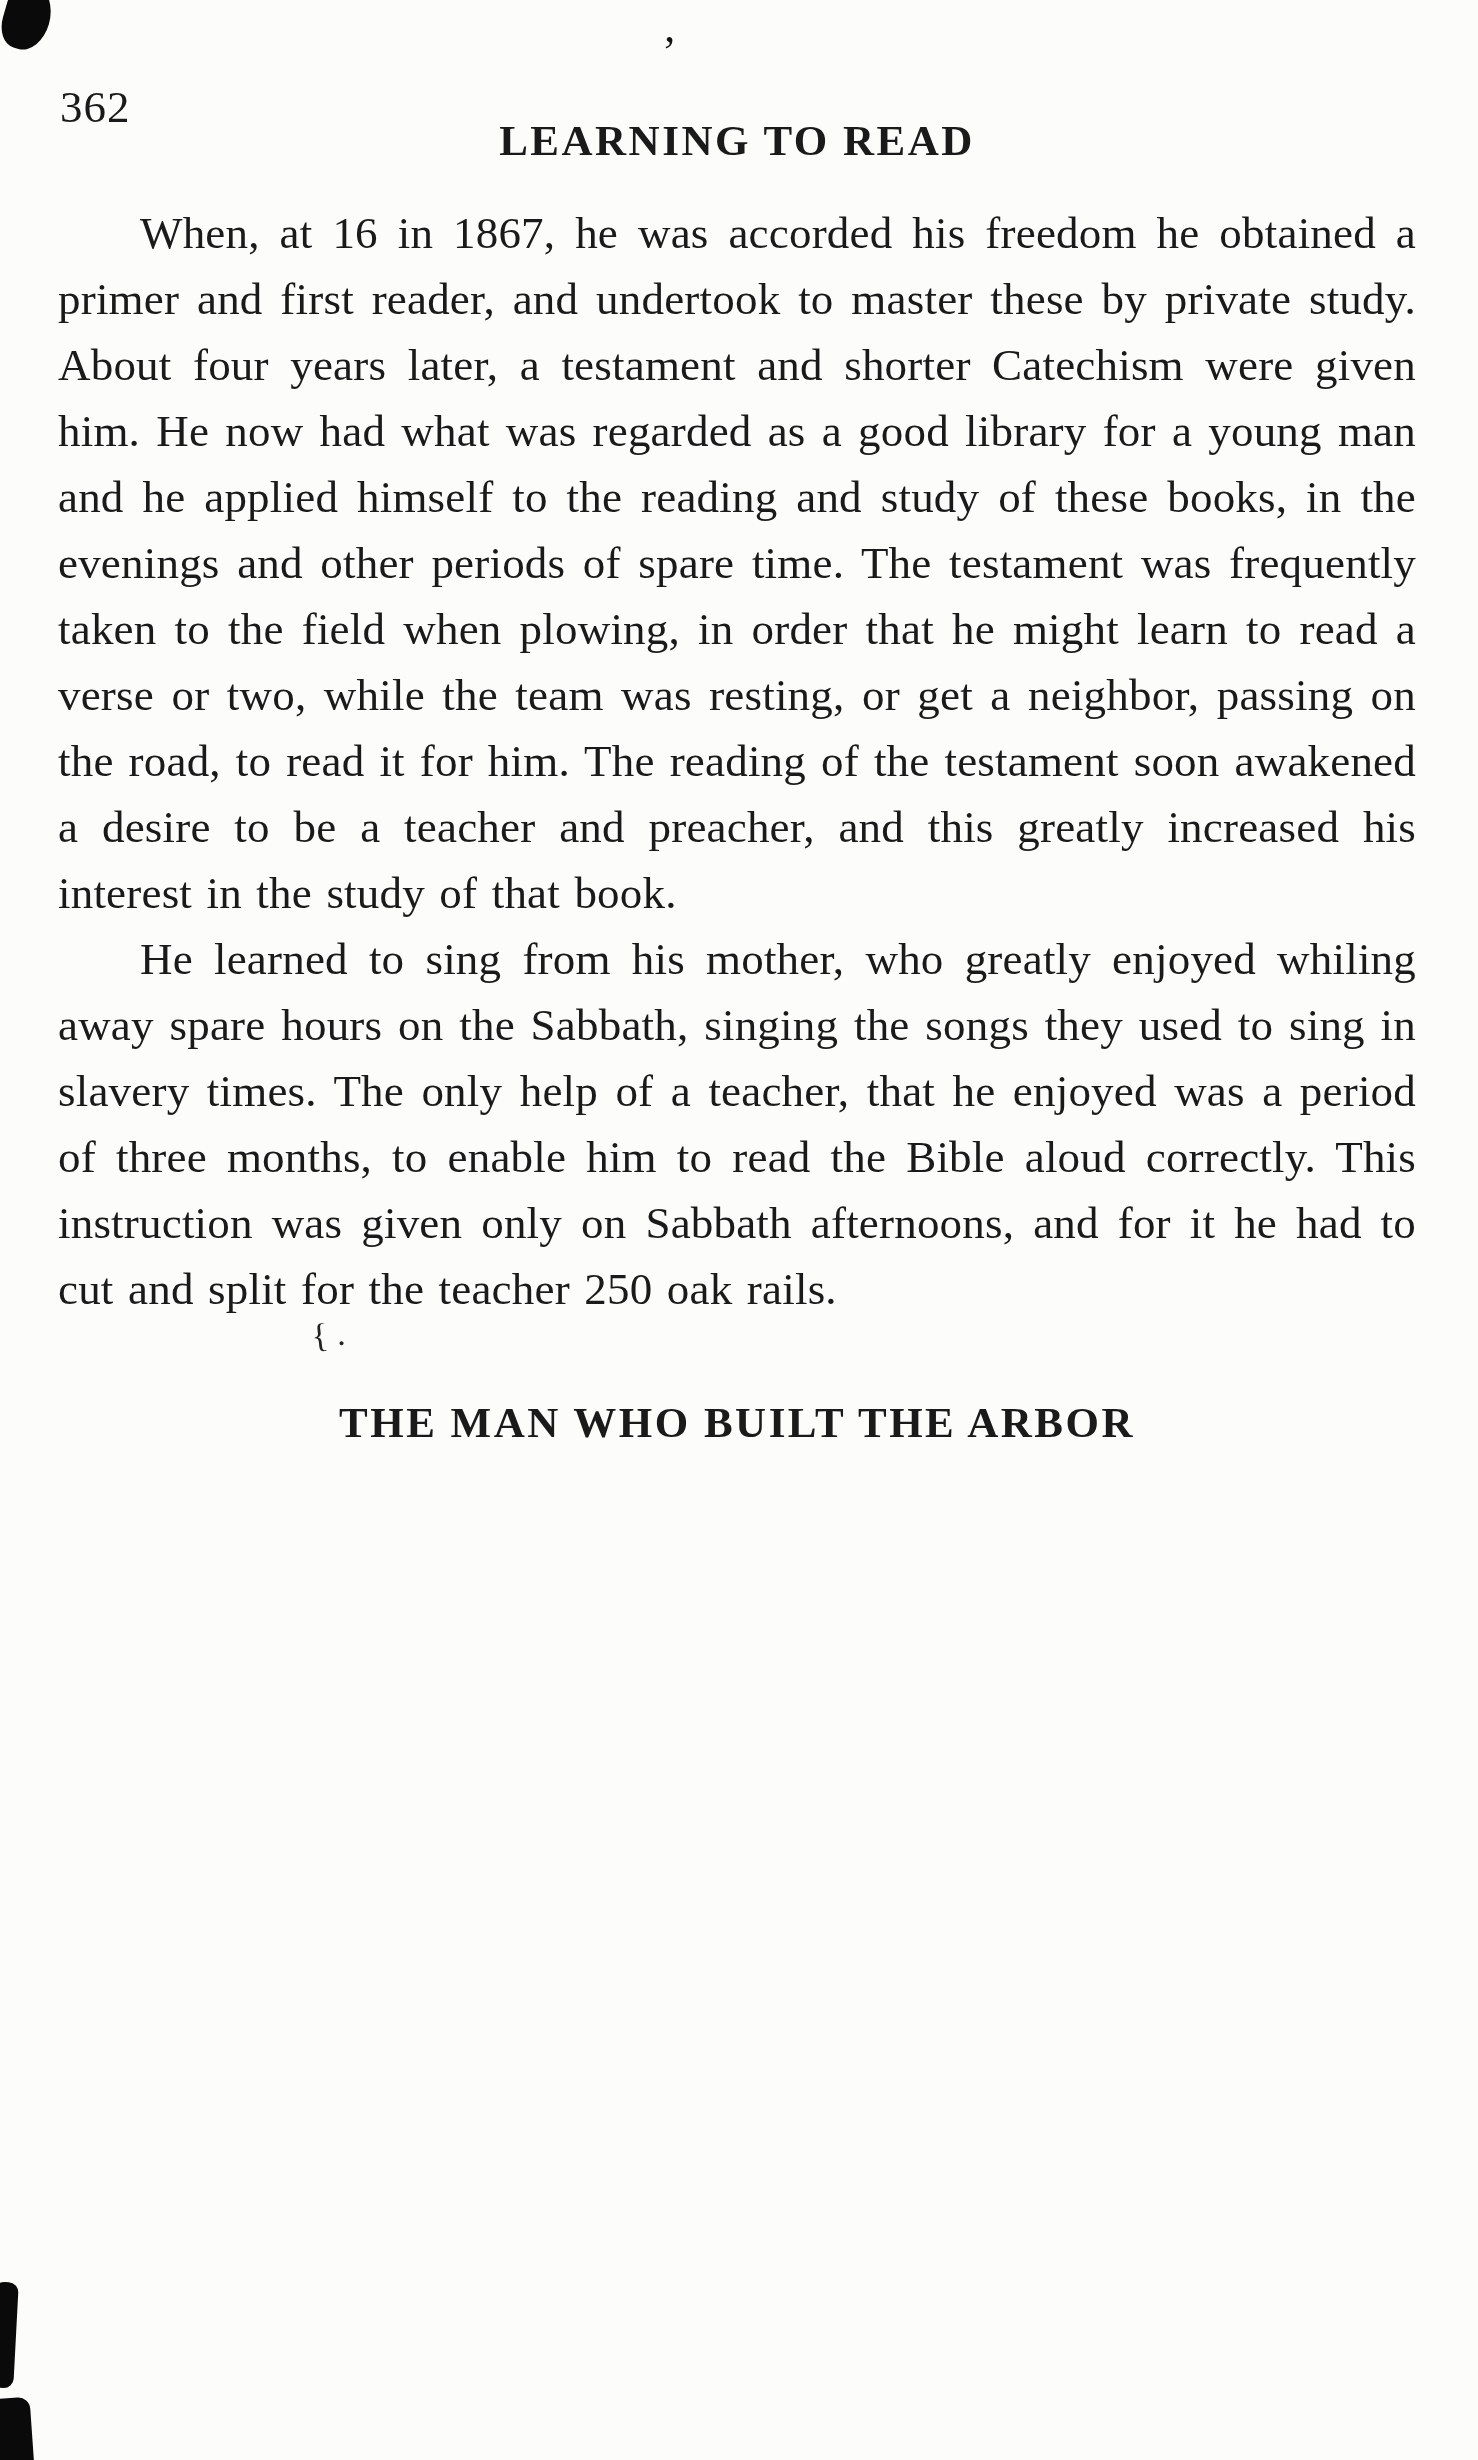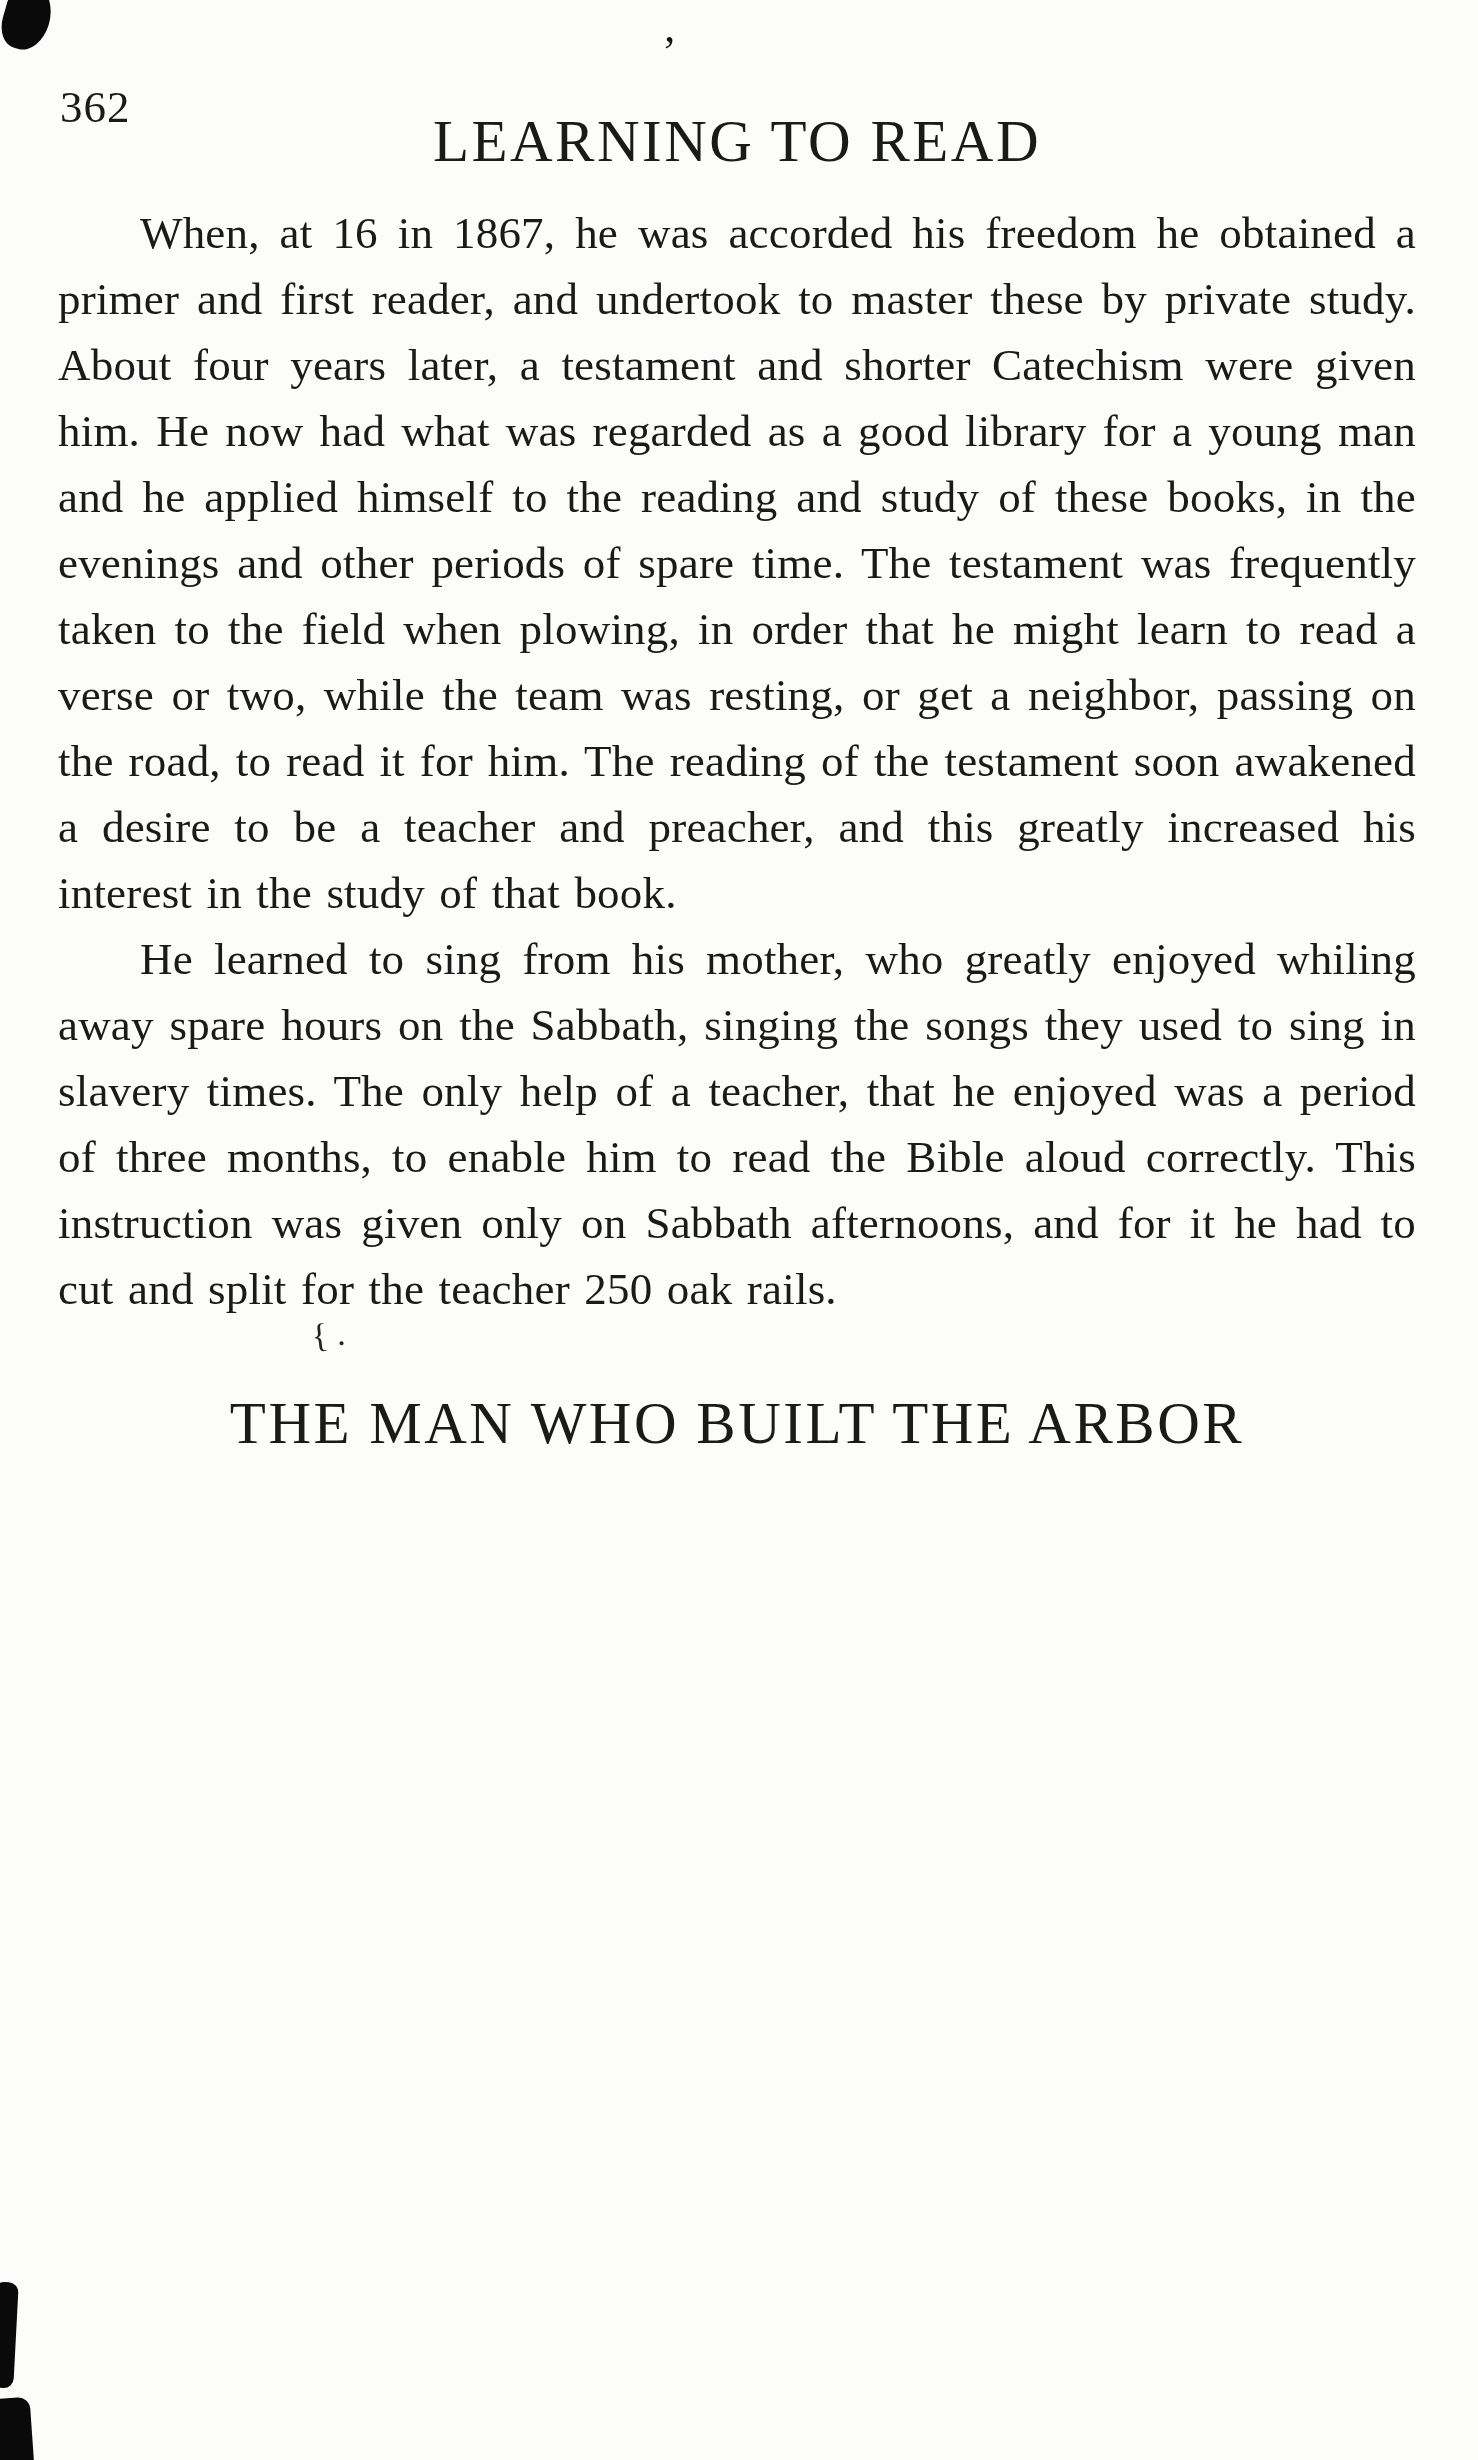--- a/index.html
+++ b/index.html
@@ -41,22 +41,22 @@
     text-align: justify;
     text-indent: 82px;
     word-spacing: 3px;
     letter-spacing: 0.2px;
   }
   .body-text p.continuation {
     text-indent: 0;
   }
   h2.section-heading {
     margin: 34px 0 26px 0;
-    font-size: 59px;
-    font-weight: normal;
+    font-size: 43px;
+    font-weight: bold;
     text-align: center;
     letter-spacing: 2.5px;
     line-height: 66px;
   }
   
   .stray-mark {
     height: 34px;
     line-height: 30px;
     margin-left: 252px;
     font-size: 34px;

